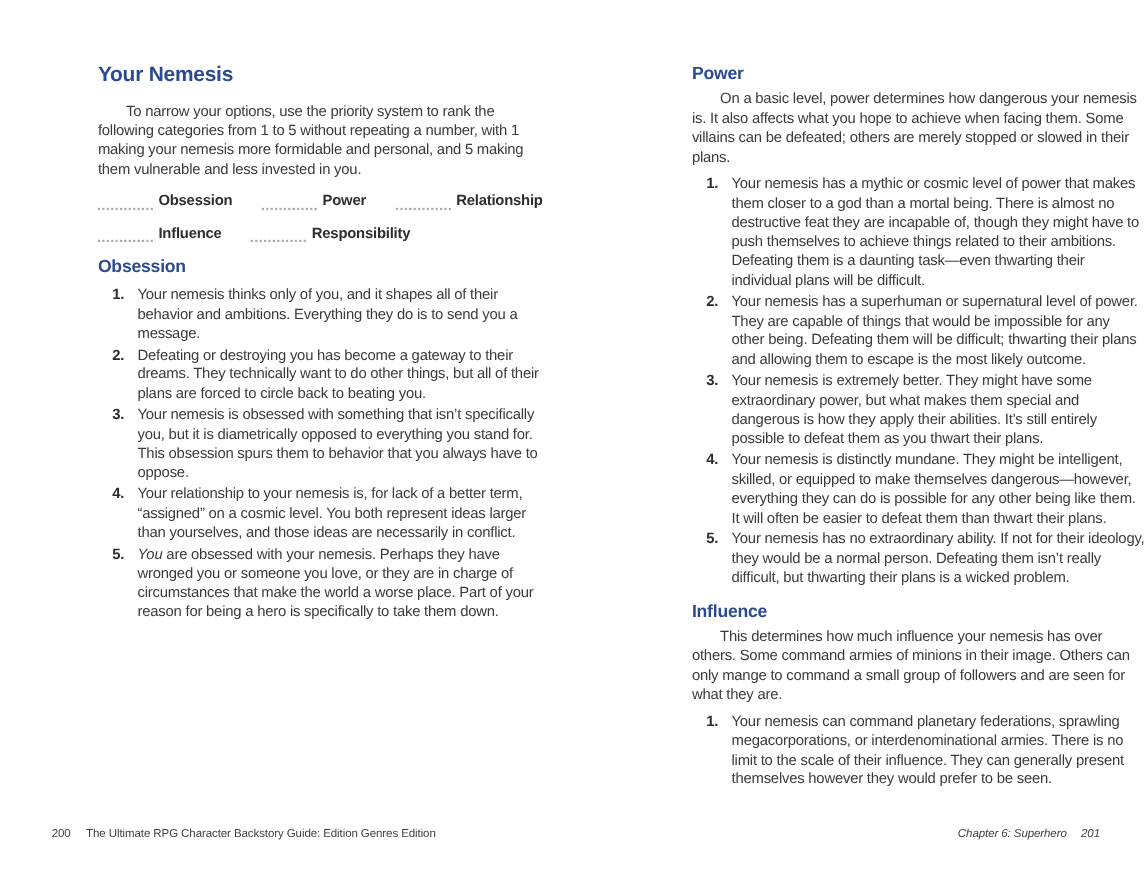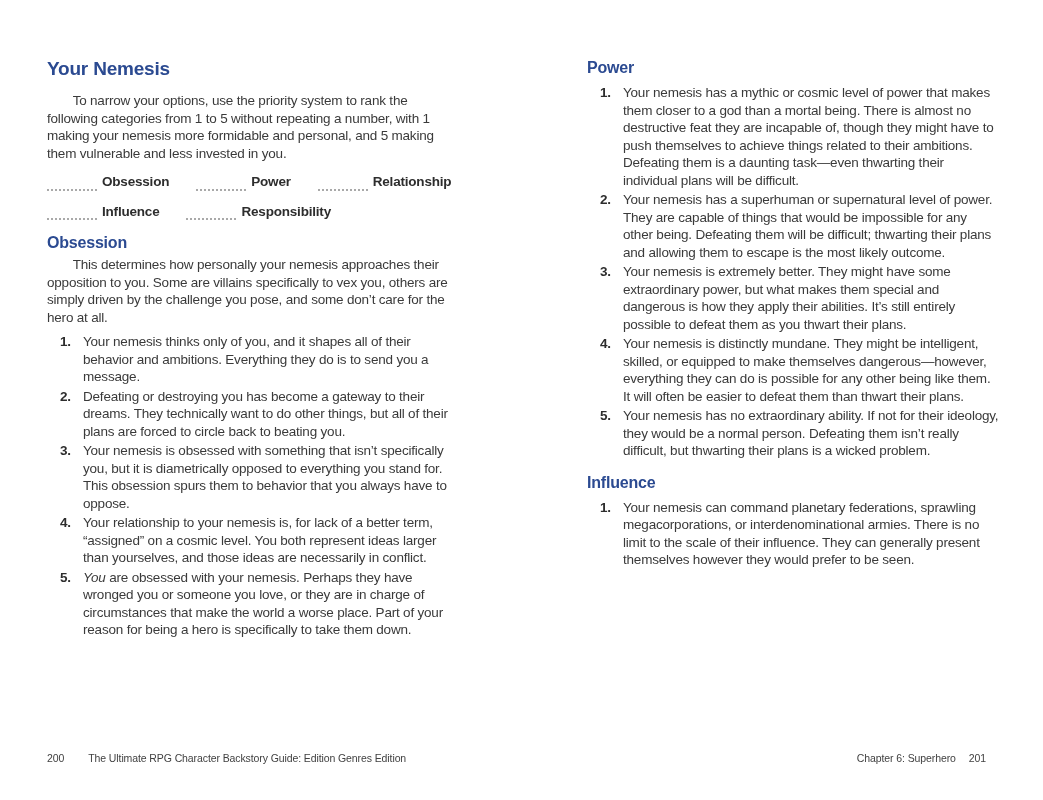--- a/index.html
+++ b/index.html
@@ -1,21 +1,21 @@
 <!DOCTYPE html>
 <html><head>
 <meta charset="utf-8">
 <style>
   html,body{margin:0;padding:0;}
   body{
     width:1043px;height:800px;position:relative;background:#ffffff;
     font-family:"Liberation Sans",sans-serif;color:#3a3a3a;
     -webkit-font-smoothing:antialiased;overflow:hidden;
   }
-  .col{position:absolute;width:412px;font-size:13.5px;line-height:17.5px;letter-spacing:-0.2px;}
+  .col{position:absolute;width:412px;font-size:13.5px;line-height:17.5px;letter-spacing:-0.2px;margin-left:42px;}
   .col-left{left:47px;top:58px;}
   .col-right{left:587px;top:58px;}
   .page-title{
     font-size:19px;line-height:22px;font-weight:bold;color:#2b4a91;
     margin:0 0 12px 0;letter-spacing:-0.2px;
   }
   .section-heading{
     font-size:16px;line-height:19px;font-weight:bold;color:#2b4a91;
     margin:0 0 4px 0;letter-spacing:-0.2px;
   }
@@ -25,22 +25,22 @@
   .blanks{margin:11px 0 9px 0;}
   .blank-row{display:flex;gap:27px;margin-bottom:12px;align-items:flex-end;}
   .blank-item{display:flex;align-items:flex-end;gap:5px;}
   .dotline{display:inline-block;width:50px;height:12px;border-bottom:2px dotted #a9a9a9;}
   .blank-label{font-weight:bold;color:#2d2d2d;font-size:13.5px;}
   .num-list{margin:7px 0 0 0;}
   .li{display:flex;margin:0 0 2px 0;padding-left:13px;}
   .li .num{font-weight:bold;color:#2d2d2d;width:23px;flex:0 0 23px;}
   .li .txt{flex:1;}
   .footer{position:absolute;top:752px;font-size:10.5px;letter-spacing:-0.1px;color:#414141;}
-  .footer-left{left:47px;display:flex;gap:24px;}
-  .footer-right{right:57px;display:flex;gap:13px;}
+  .footer-left{left:47px;display:flex;gap:14px;}
+  .footer-right{right:43px;display:flex;gap:13px;font-style:italic;}
 </style>
 </head>
 <body>
 
 <div class="col col-left">
   <h1 class="page-title">Your Nemesis</h1>
   <p class="para indent">To narrow your options, use the priority system to rank the following categories from 1 to 5 without repeating a number, with 1 making your nemesis more formidable and personal, and 5 making them vulnerable and less invested in you.</p>
 
   <div class="blanks">
       <div class="blank-row">
@@ -64,21 +64,20 @@
         </span>
         <span class="blank-item">
           <span class="dotline"></span>
           <span class="blank-label">Responsibility</span>
         </span>
       </div>
     </div>
 
 
   <h2 class="section-heading spaced">Obsession</h2>
-  <p class="para indent">This determines how personally your nemesis approaches their opposition to you. Some are villains specifically to vex you, others are simply driven by the challenge you pose, and some don’t care for the hero at all.</p>
   <div class="num-list">
       <div class="li">
         <span class="num">1.</span>
         <span class="txt">Your nemesis thinks only of you, and it shapes all of their behavior and ambitions. Everything they do is to send you a message.</span>
       </div>
       <div class="li">
         <span class="num">2.</span>
         <span class="txt">Defeating or destroying you has become a gateway to their dreams. They technically want to do other things, but all of their plans are forced to circle back to beating you.</span>
       </div>
       <div class="li">
@@ -91,20 +90,21 @@
       </div>
       <div class="li">
         <span class="num">5.</span>
         <span class="txt"><i>You</i> are obsessed with your nemesis. Perhaps they have wronged you or someone you love, or they are in charge of circumstances that make the world a worse place. Part of your reason for being a hero is specifically to take them down.</span>
       </div>
     </div>
 </div>
 
 <div class="col col-right">
   <h2 class="section-heading">Power</h2>
+  <p class="para indent">On a basic level, power determines how dangerous your nemesis is. It also affects what you hope to achieve when facing them. Some villains can be defeated; others are merely stopped or slowed in their plans.</p>
   <div class="num-list">
       <div class="li">
         <span class="num">1.</span>
         <span class="txt">Your nemesis has a mythic or cosmic level of power that makes them closer to a god than a mortal being. There is almost no destructive feat they are incapable of, though they might have to push themselves to achieve things related to their ambitions. Defeating them is a daunting task—even thwarting their individual plans will be difficult.</span>
       </div>
       <div class="li">
         <span class="num">2.</span>
         <span class="txt">Your nemesis has a superhuman or supernatural level of power. They are capable of things that would be impossible for any other being. Defeating them will be difficult; thwarting their plans and allowing them to escape is the most likely outcome.</span>
       </div>
       <div class="li">
@@ -115,20 +115,21 @@
         <span class="num">4.</span>
         <span class="txt">Your nemesis is distinctly mundane. They might be intelligent, skilled, or equipped to make themselves dangerous—however, everything they can do is possible for any other being like them. It will often be easier to defeat them than thwart their plans.</span>
       </div>
       <div class="li">
         <span class="num">5.</span>
         <span class="txt">Your nemesis has no extraordinary ability. If not for their ideology, they would be a normal person. Defeating them isn’t really difficult, but thwarting their plans is a wicked problem.</span>
       </div>
     </div>
 
   <h2 class="section-heading spaced">Influence</h2>
+  <p class="para indent">This determines how much influence your nemesis has over others. Some command armies of minions in their image. Others can only mange to command a small group of followers and are seen for what they are.</p>
   <div class="num-list">
       <div class="li">
         <span class="num">1.</span>
         <span class="txt">Your nemesis can command planetary federations, sprawling megacorporations, or interdenominational armies. There is no limit to the scale of their influence. They can generally present themselves however they would prefer to be seen.</span>
       </div>
     </div>
 </div>
 
 <div class="footer footer-left">
   <span>200</span>

